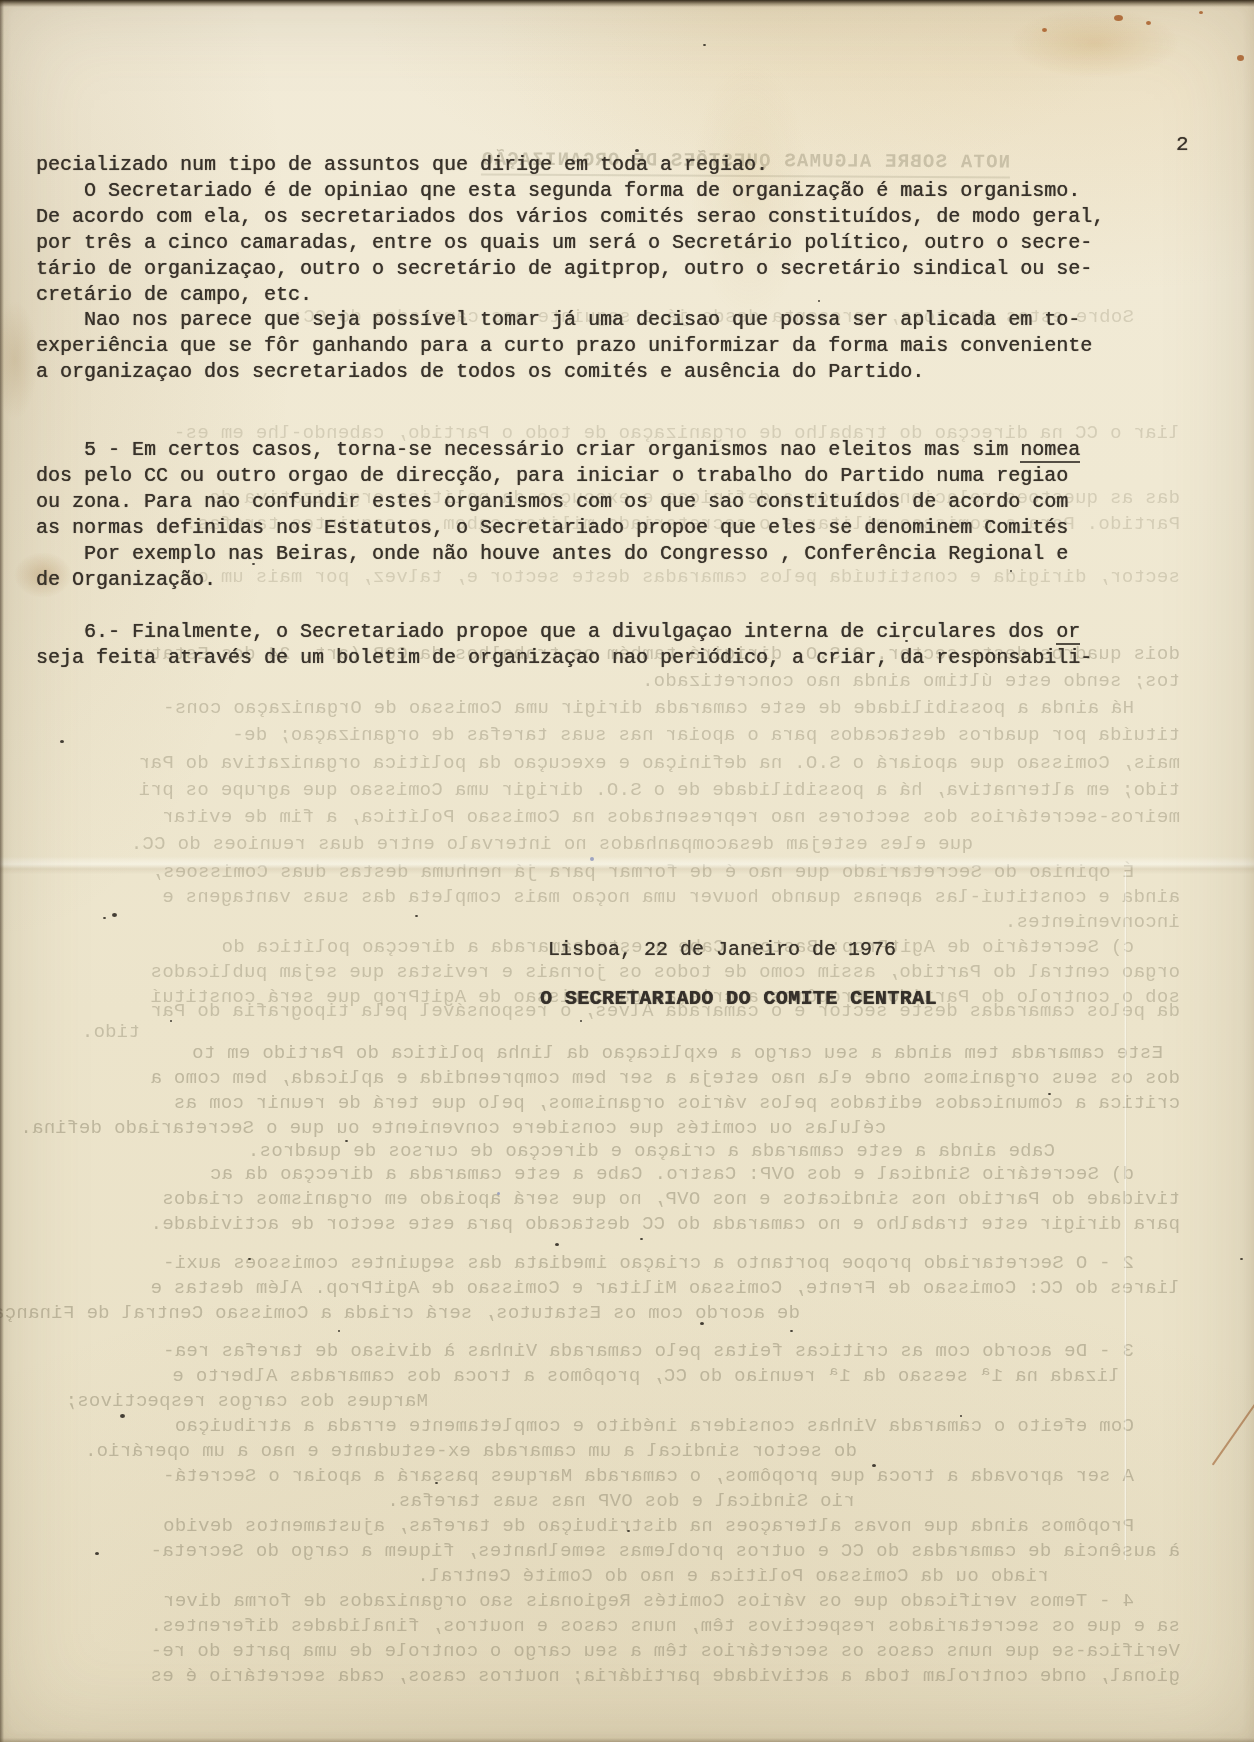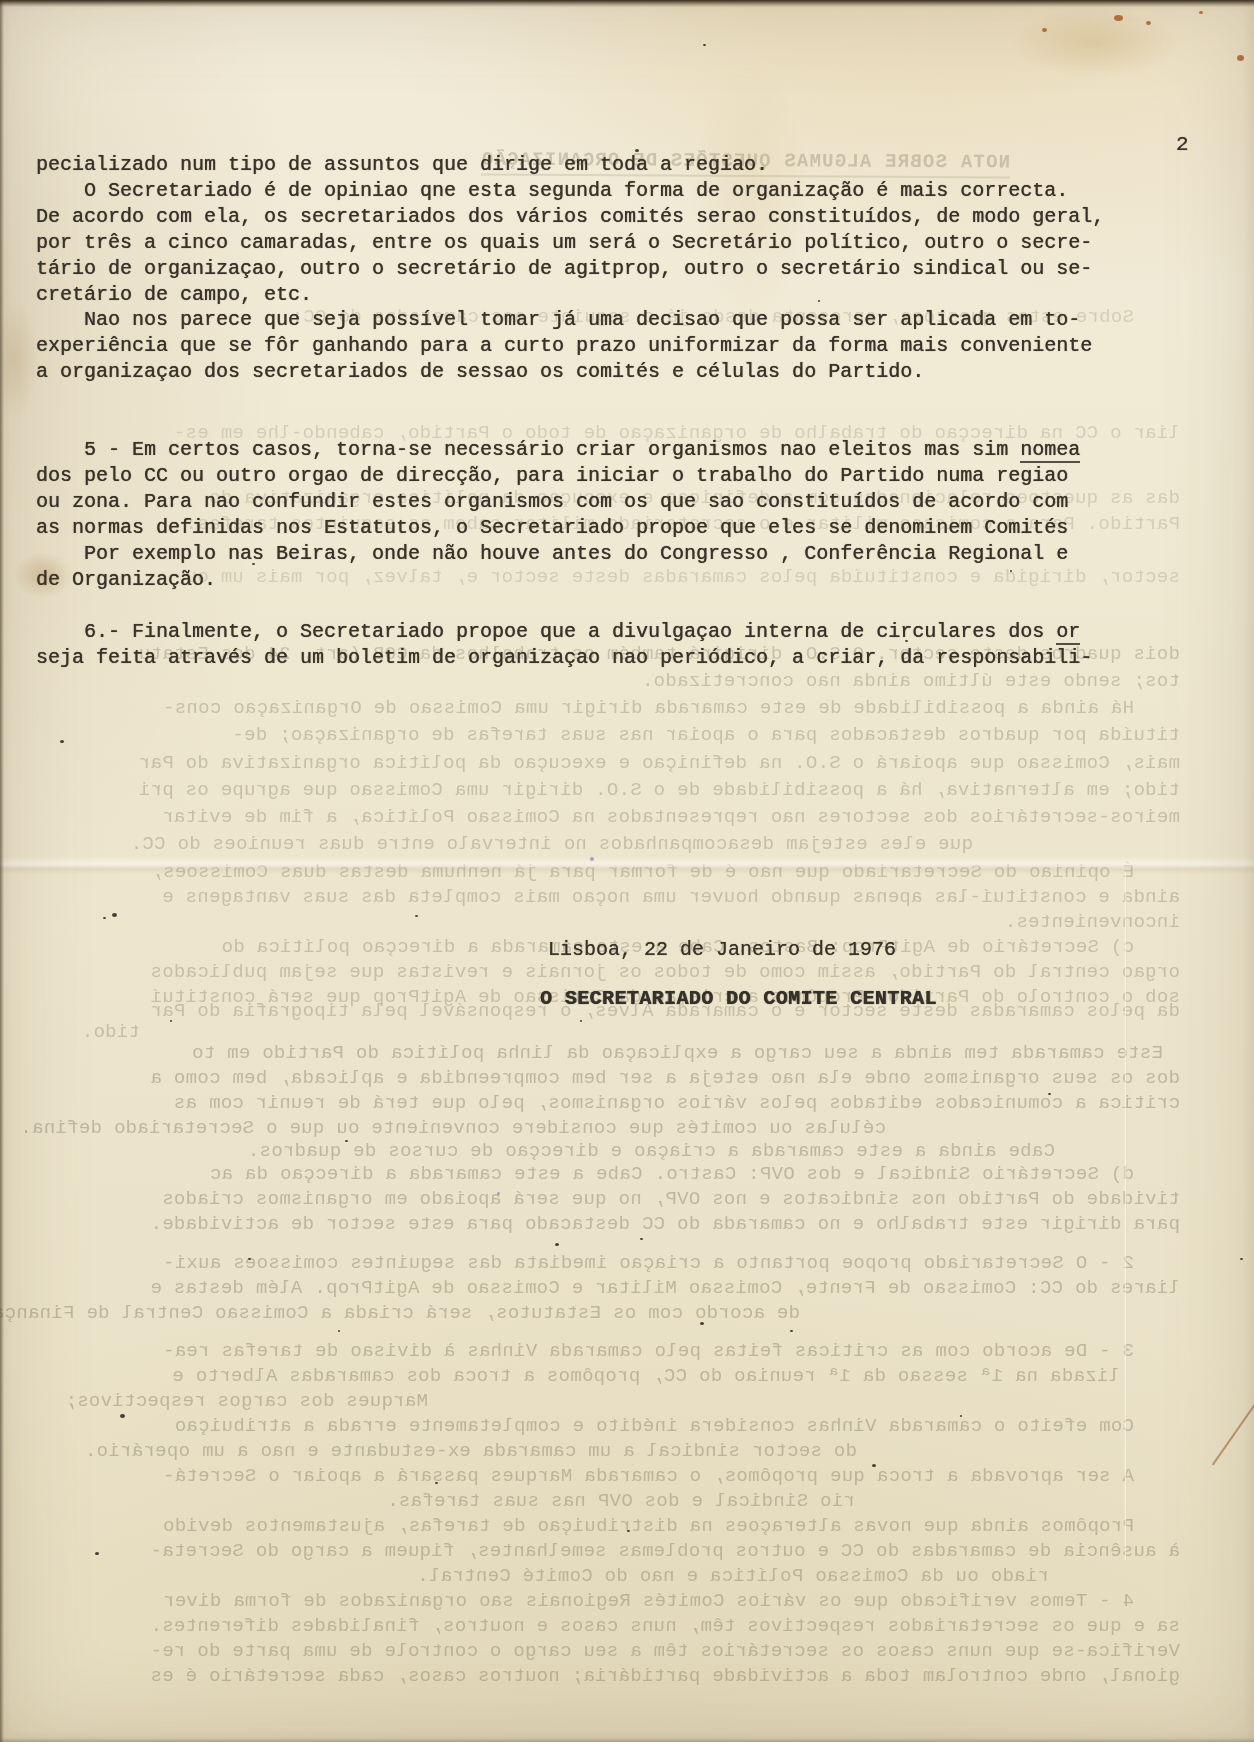--- a/index.html
+++ b/index.html
@@ -162,28 +162,28 @@
       <div class="rust" style="left: 1237px; top: 55px; width: 7px; height: 6px; opacity: 0.8;"></div>
       <div class="rust" style="left: 1199px; top: 11px; width: 4px; height: 3px; opacity: 0.8;"></div>
       <div class="rust" style="left: 1042px; top: 28px; width: 5px; height: 4px; opacity: 0.8;"></div>
     </div>
 
   <div class="pagenum">2</div>
 
   <div class="textblock">
     <div class="para p0">
         <div class="tline"><span>pecializado num tipo de assuntos que dirige em toda a regiao.</span></div>
-        <div class="tline"><span>    O Secretariado é de opiniao qne esta segunda forma de organização é mais correcta.</span></div>
+        <div class="tline"><span>    O Secretariado é de opiniao qne esta segunda forma de organização é mais organismo.</span></div>
         <div class="tline"><span>De acordo com ela, os secretariados dos vários comités serao constituídos, de modo geral,</span></div>
         <div class="tline"><span>por três a cinco camaradas, entre os quais um será o Secretário político, outro o secre-</span></div>
         <div class="tline"><span>tário de organizaçao, outro o secretário de agitprop, outro o secretário sindical ou se-</span></div>
         <div class="tline"><span>cretário de campo, etc.</span></div>
         <div class="tline"><span>    Nao nos parece que seja possível tomar já uma decisao que possa ser aplicada em to-</span></div>
         <div class="tline"><span>experiência que se fôr ganhando para a curto prazo uniformizar da forma mais conveniente</span></div>
-        <div class="tline"><span>a organizaçao dos secretariados de sessao os comités e células do Partido.</span></div>
+        <div class="tline"><span>a organizaçao dos secretariados de todos os comités e ausência do Partido.</span></div>
       </div>
     <div class="para p1">
         <div class="tline"><span>    5 - Em certos casos, torna-se necessário criar organismos nao eleitos mas sim </span><span class="tail">nomea</span></div>
         <div class="tline"><span>dos pelo CC ou outro orgao de direcção, para iniciar o trabalho do Partido numa regiao</span></div>
         <div class="tline"><span>ou zona. Para nao confundir estes organismos com os que sao constituídos de acordo com</span></div>
         <div class="tline"><span>as normas definidas nos Estatutos, o Secretariado propoe que eles se denominem Comités</span></div>
         <div class="tline"><span>    Por exemplo nas Beiras, onde não houve antes do Congresso , Conferência Regional e</span></div>
         <div class="tline"><span>de Organização.</span></div>
       </div>
     <div class="para p2">

